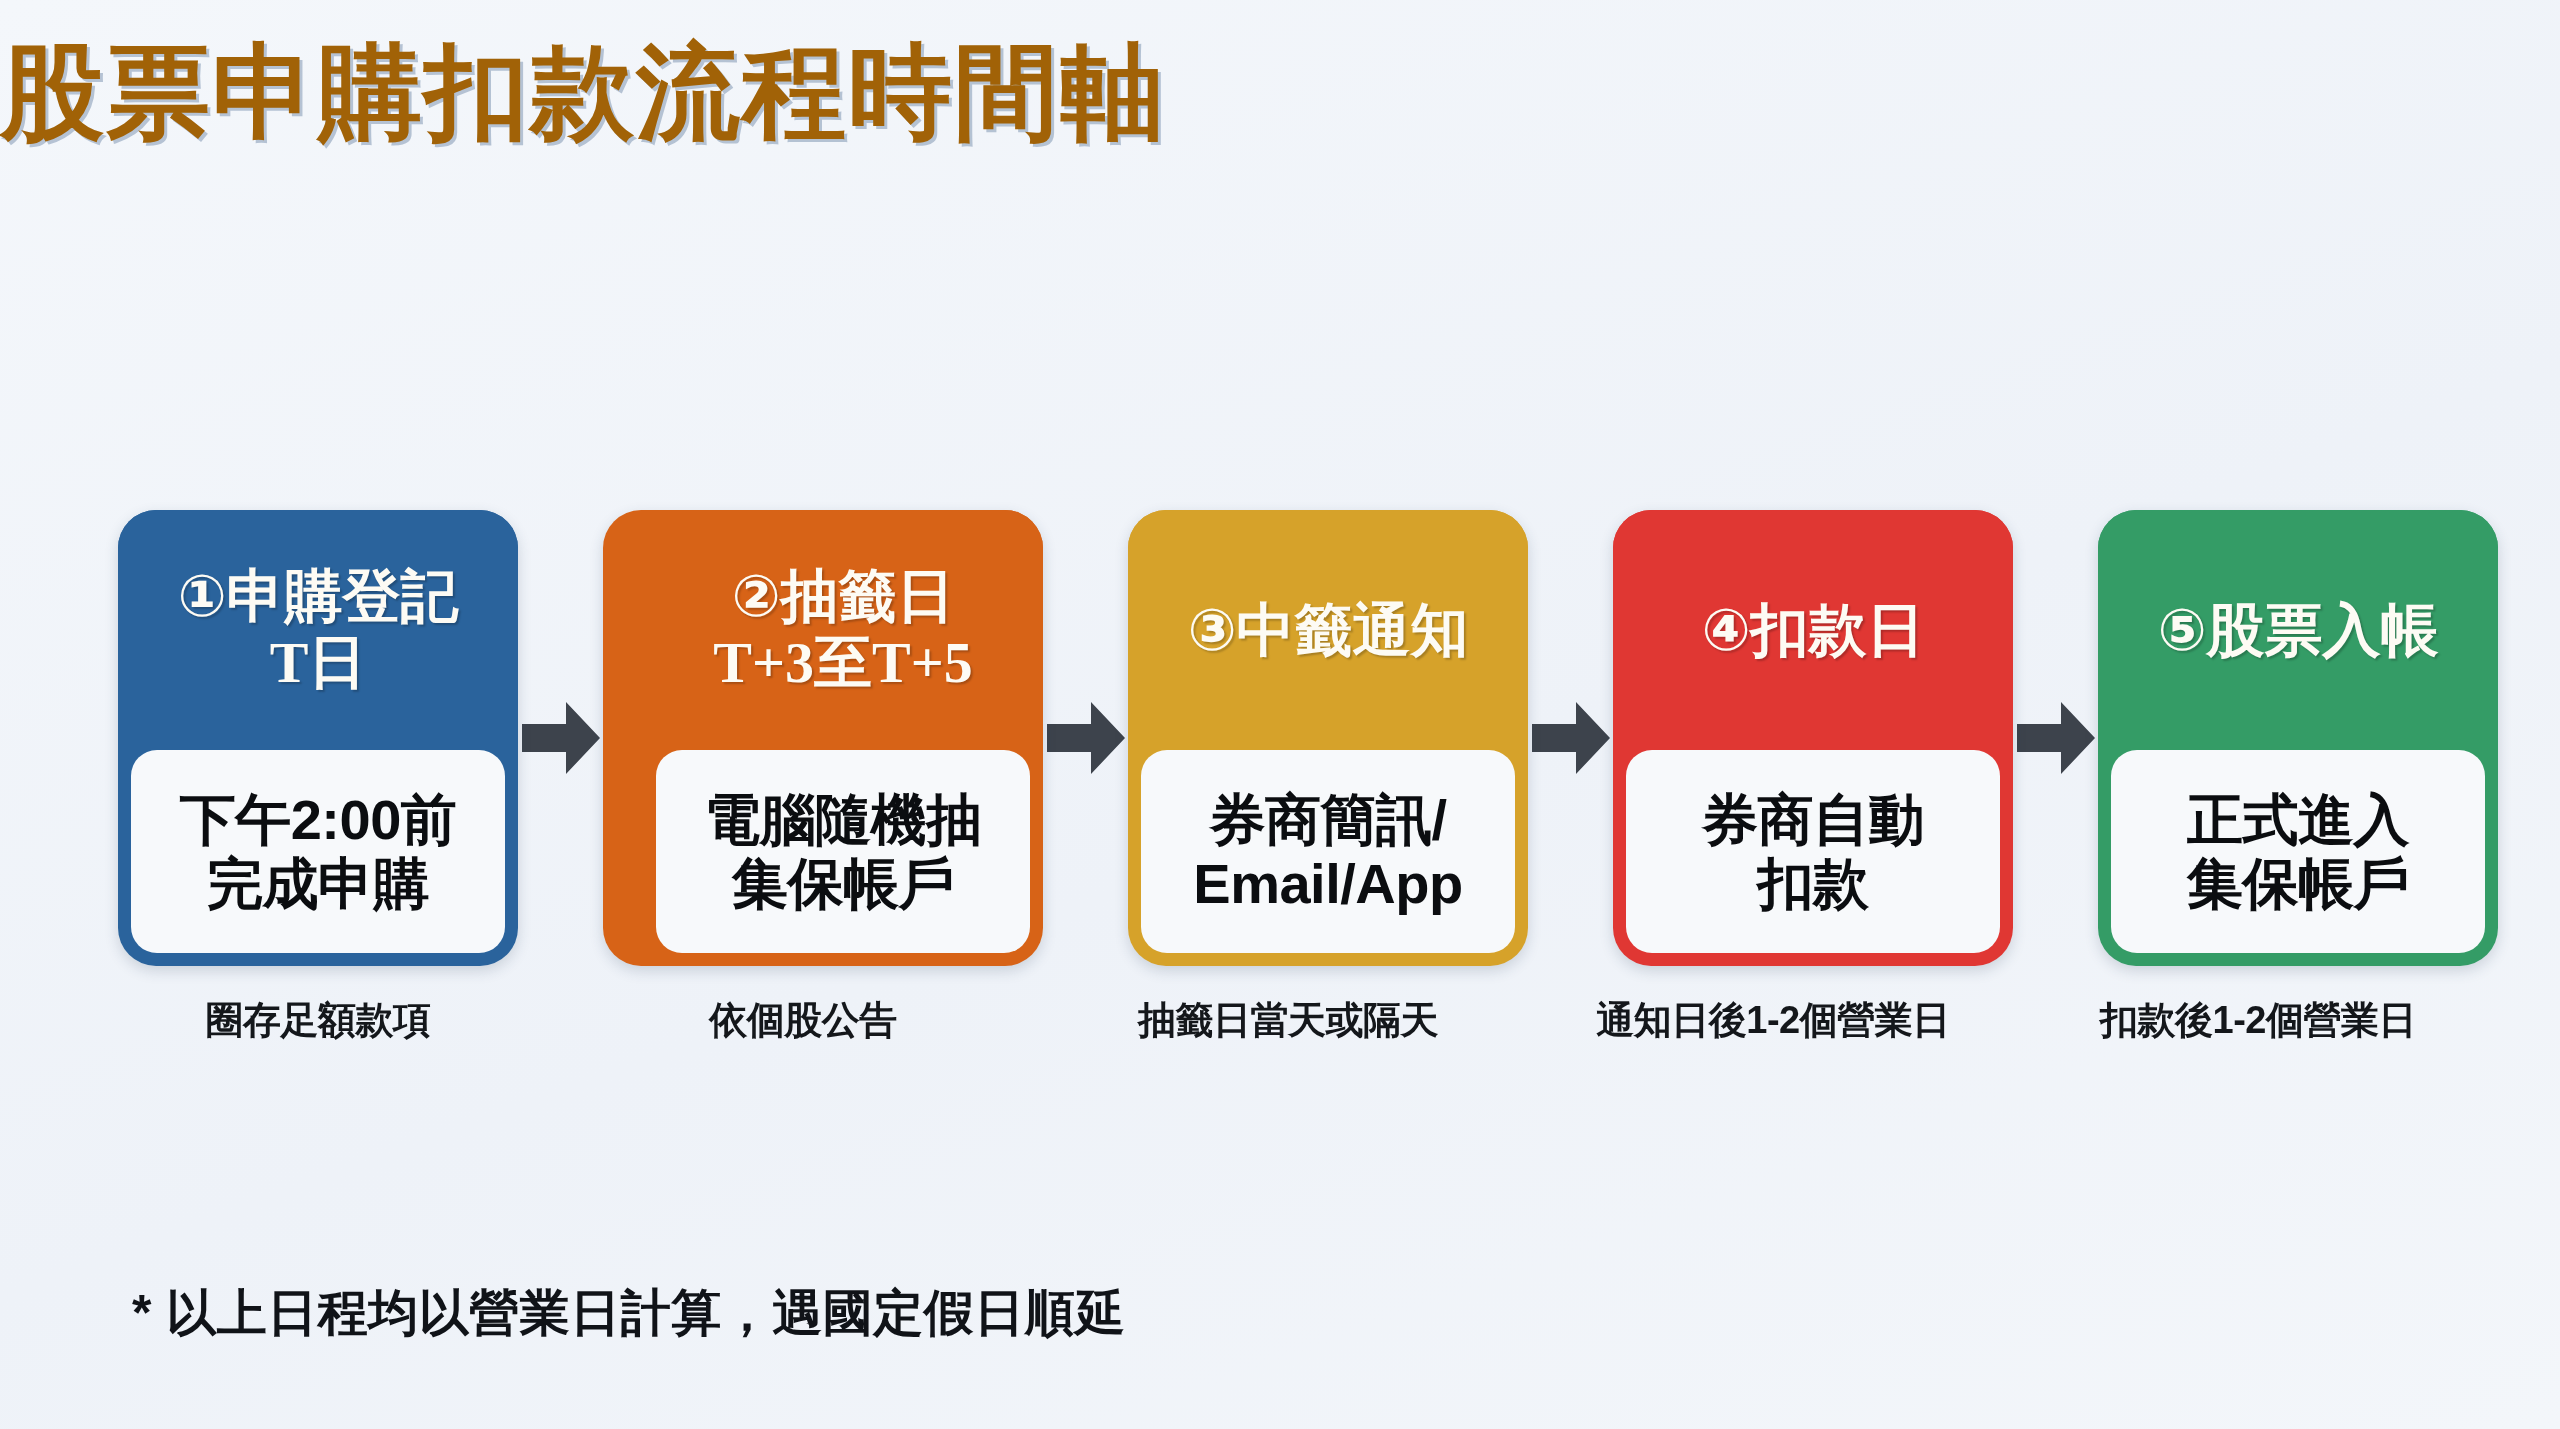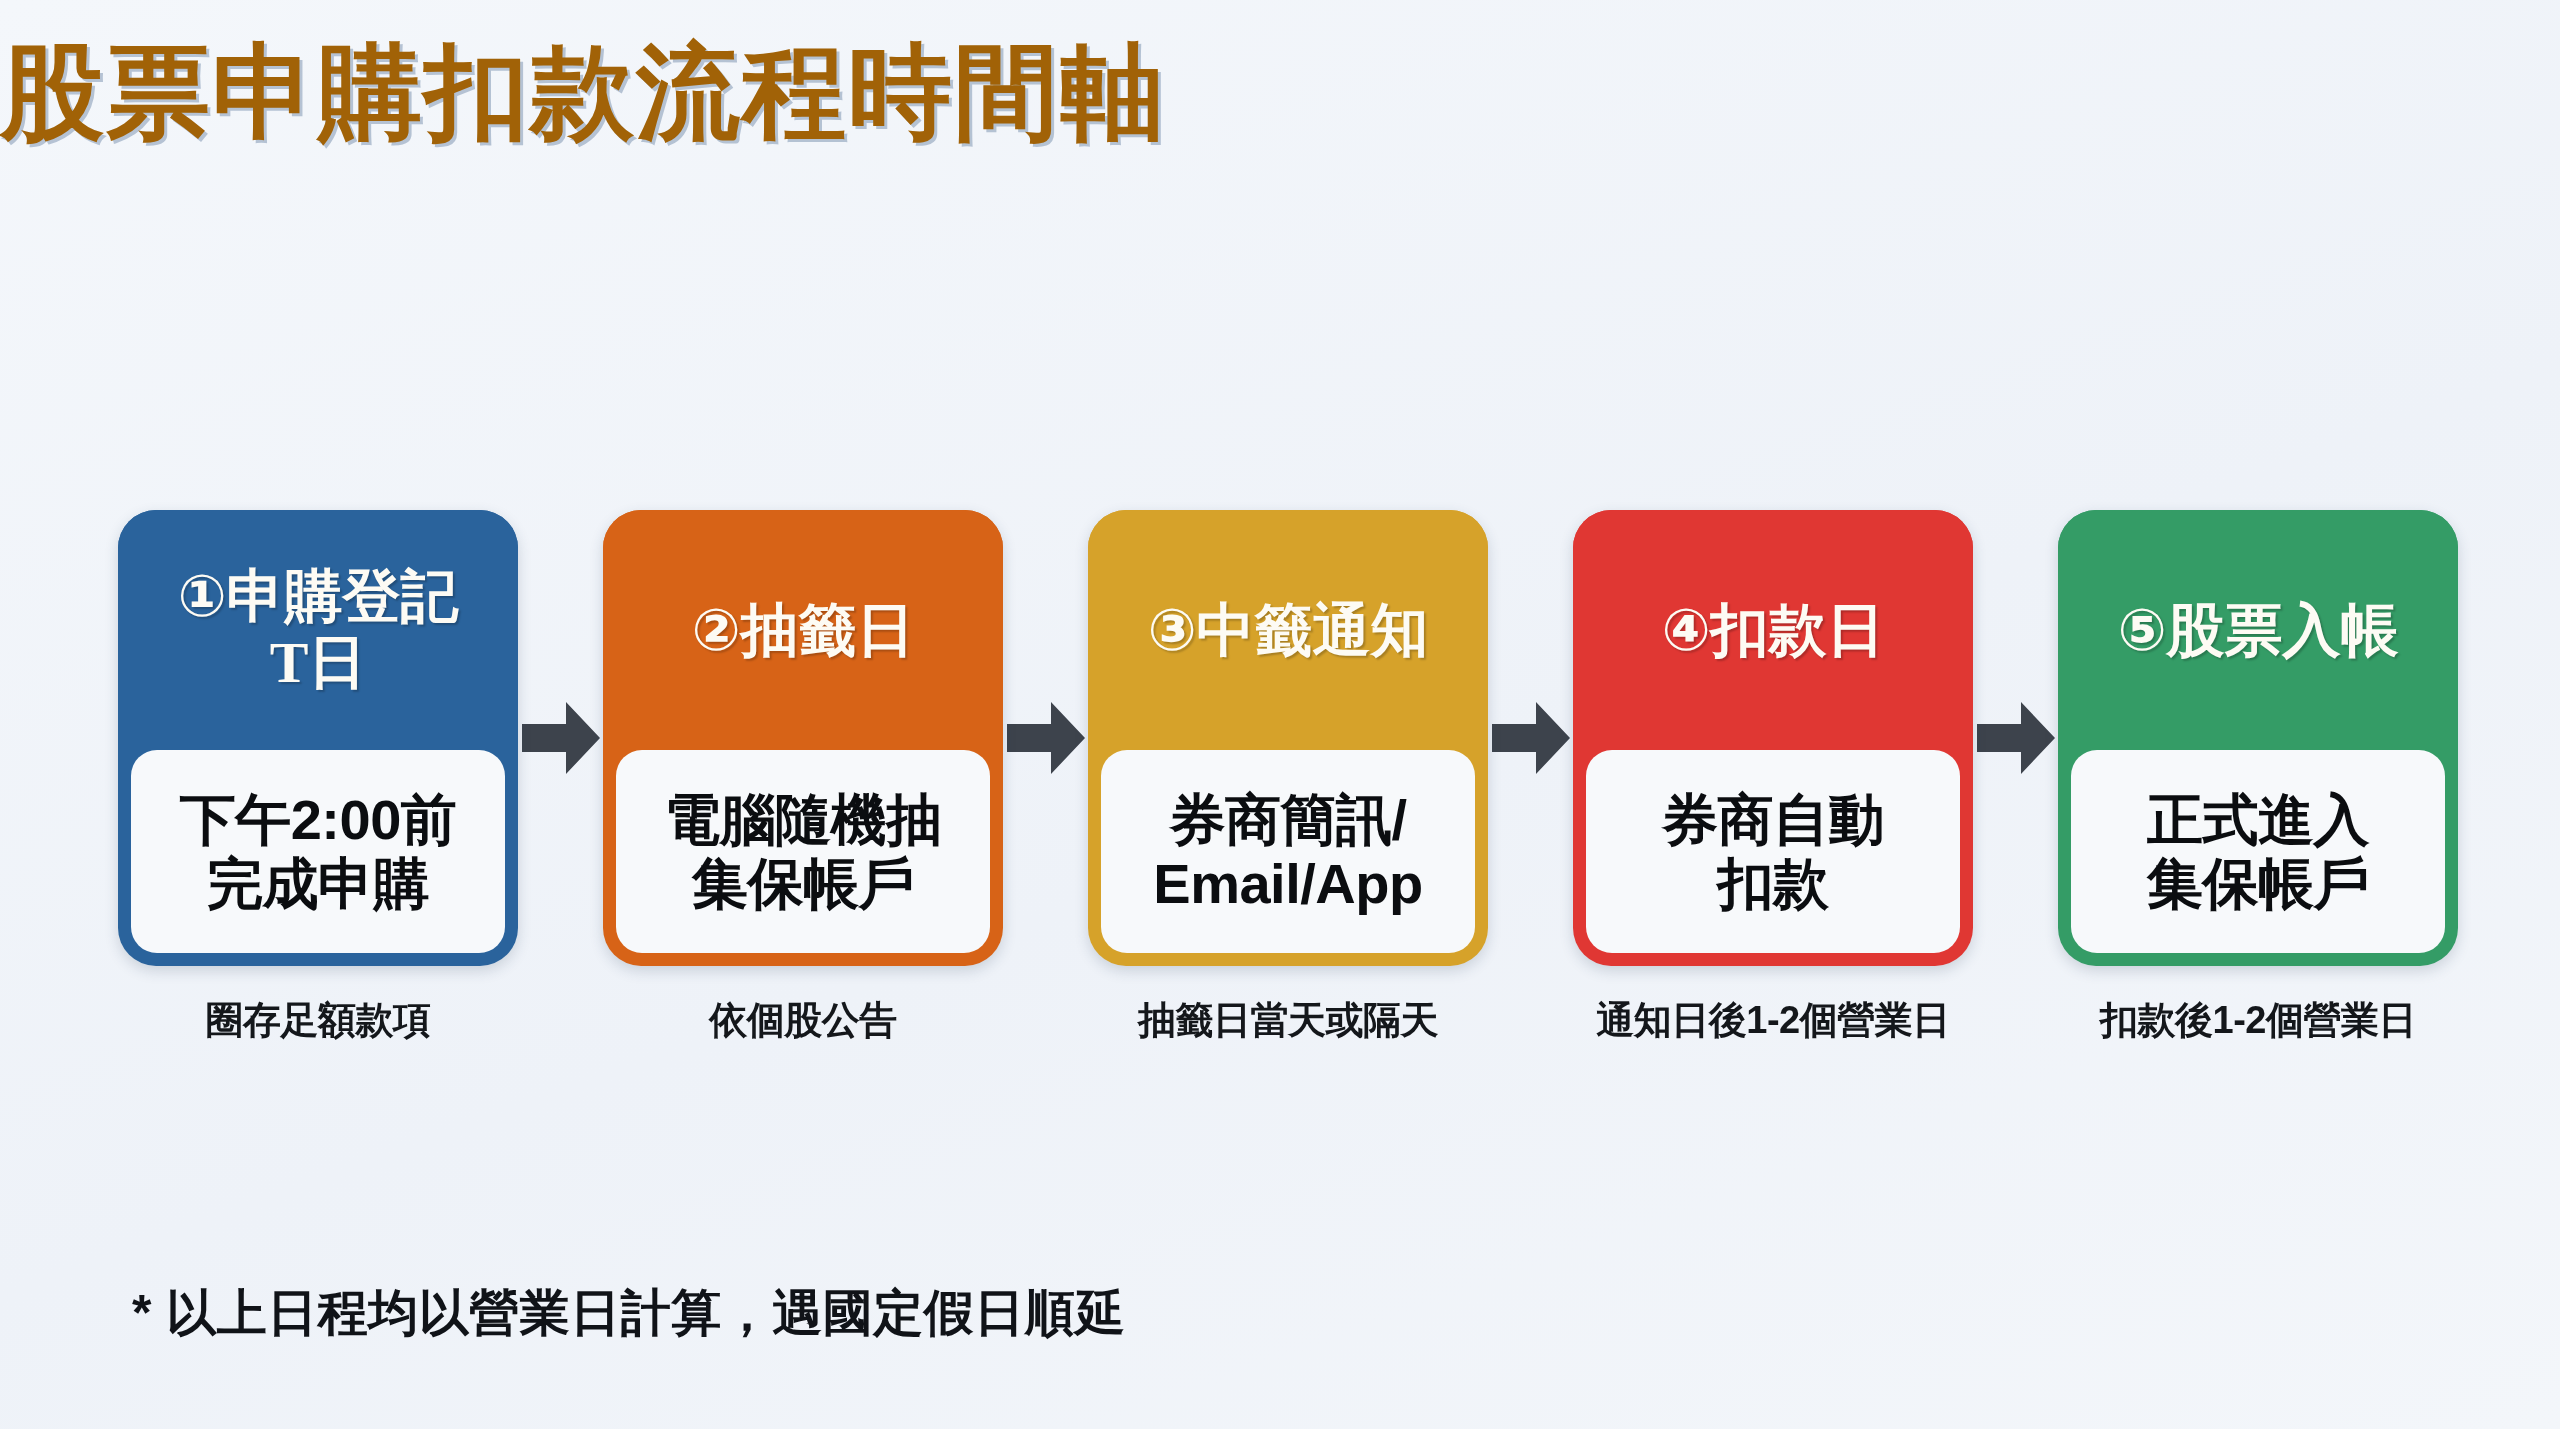--- a/index.html
+++ b/index.html
@@ -161,23 +161,24 @@
       <div class="card-body">
         <div class="body-line">下午2:00前</div>
         <div class="body-line">完成申購</div>
       </div>
     </div>
     <div class="step-arrow">
       <svg class="arrow-glyph" viewBox="0 0 78 76" xmlns="http://www.w3.org/2000/svg">
         <path d="M0 24 L44 24 L44 2 L78 38 L44 74 L44 52 L0 52 Z" fill="#3d434c"></path>
       </svg>
     </div>
-    <div class="step-card" style="background: rgb(215, 99, 23);">
+    <div class="step-card" style="background: rgb(215, 99, 23); padding-left: 40px;">
       <div class="card-header" style="background: rgb(215, 99, 23);">
         <div class="header-line line1">②抽籤日</div>
+        <div class="header-line line2">T+3至T+5</div>
       </div>
       <div class="card-body">
         <div class="body-line">電腦隨機抽</div>
         <div class="body-line">集保帳戶</div>
       </div>
     </div>
     <div class="step-arrow">
       <svg class="arrow-glyph" viewBox="0 0 78 76" xmlns="http://www.w3.org/2000/svg">
         <path d="M0 24 L44 24 L44 2 L78 38 L44 74 L44 52 L0 52 Z" fill="#3d434c"></path>
       </svg>

